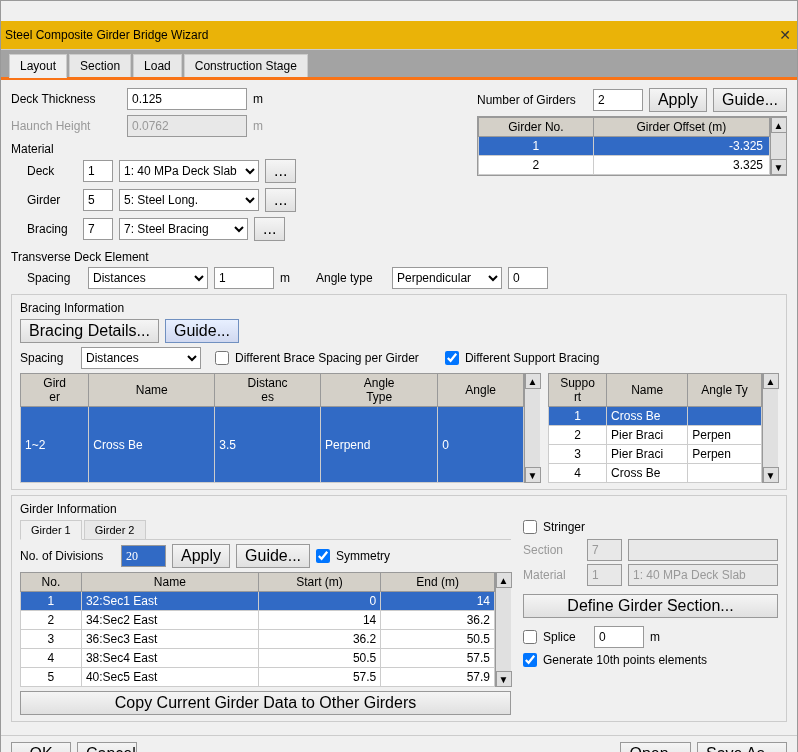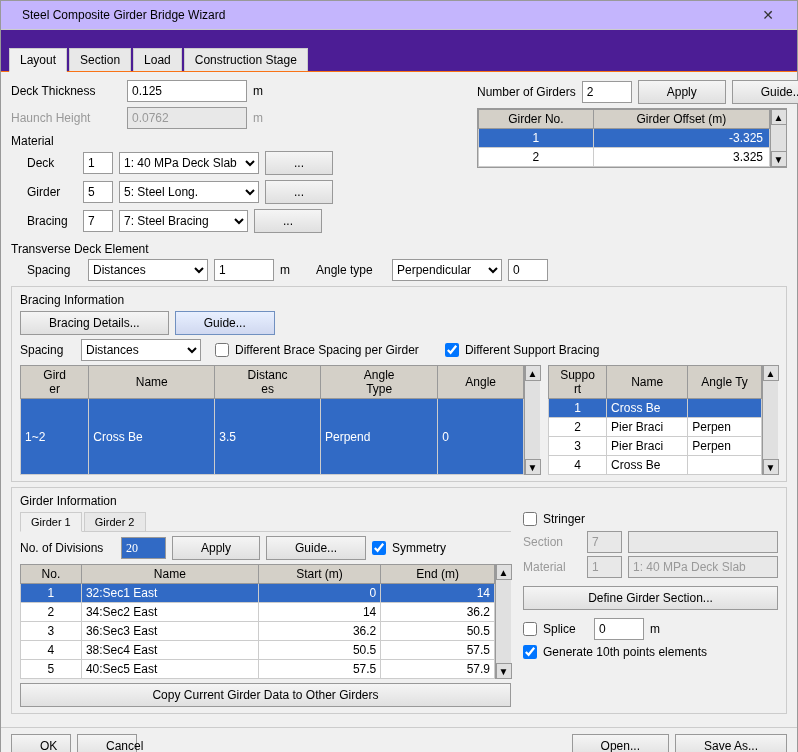--- a/index.html
+++ b/index.html
@@ -1,29 +1,29 @@
 <!DOCTYPE html>
 <html><head>
   <meta charset="utf-8">
   <style>
     * { box-sizing: border-box; margin: 0; padding: 0; font-family: 'Segoe UI', Arial, sans-serif; font-size: 12px; }
     body { background: #f0f0f0; display: flex; justify-content: center; align-items: center; min-height: 100vh; }
     .window { width: 798px; background: #f0f0f0; border: 1px solid #999; box-shadow: 2px 2px 8px rgba(0,0,0,0.3); }
-    .title-bar { background: #c4b5fd; padding: 6px 21px; display: flex; justify-content: space-between; align-items: center; border-bottom: 1px solid #ccc; }
+    .title-bar { background: #eab308; padding: 6px 4px; display: flex; justify-content: space-between; align-items: center; border-bottom: 1px solid #ccc; margin-top: 20px; }
     .title-bar-text { font-size: 12px; color: #000; }
     .title-bar-close { width: 16px; height: 16px; cursor: pointer; display: flex; align-items: center; justify-content: center; font-size: 14px; color: #333; }
-    .tabs { display: flex; padding: 18px 8px 0; background: #4c1d95; border-bottom: 1px solid #f97316; }
+    .tabs { display: flex; padding: 4px 8px 0; background: #a3a3a3; border-bottom: 3px solid #f97316; }
     .tab { padding: 4px 10px; border: 1px solid #ccc; border-bottom: none; background: #e8e8e8; cursor: pointer; margin-right: 2px; font-size: 12px; }
     .tab.active { background: #f0f0f0; border-bottom: 1px solid #f0f0f0; margin-bottom: -1px; z-index: 1; }
     .content { padding: 8px 10px; }
     .row { display: flex; align-items: center; margin-bottom: 5px; gap: 6px; }
     label { white-space: nowrap; color: #000; }
     input[type=text] { border: 1px solid #999; padding: 2px 4px; height: 22px; background: #fff; }
     input[type=checkbox] { width: 14px; height: 14px; }
-    .btn { padding: 2px 28px; height: 24px; border: 1px solid #999; background: linear-gradient(to bottom, #f5f5f5, #e0e0e0); cursor: pointer; white-space: nowrap; font-size: 12px; }
+    .btn { padding: 2px 8px; height: 24px; border: 1px solid #999; background: linear-gradient(to bottom, #f5f5f5, #e0e0e0); cursor: pointer; white-space: nowrap; font-size: 16px; }
     .indent { padding-left: 16px; }
     select { height: 22px; border: 1px solid #999; background: #fff; font-size: 12px; }
     table { border-collapse: collapse; width: 100%; font-size: 11px; }
     table th { background: #d4d0c8; border: 1px solid #999; padding: 2px 4px; text-align: center; font-weight: normal; }
     table td { border: 1px solid #ccc; padding: 2px 4px; }
     table tr.selected td { background: #316ac5; color: #fff; }
     table tr:not(.selected) td { background: #fff; }
     .disabled-text { color: #999; }
     .scrollbar-area { width: 16px; background: #e0e0e0; border-left: 1px solid #999; display: flex; flex-direction: column; align-items: center; }
     .scroll-btn { width: 16px; height: 16px; border: 1px solid #999; background: #e0e0e0; font-size: 10px; display: flex; align-items: center; justify-content: center; cursor: pointer; }

